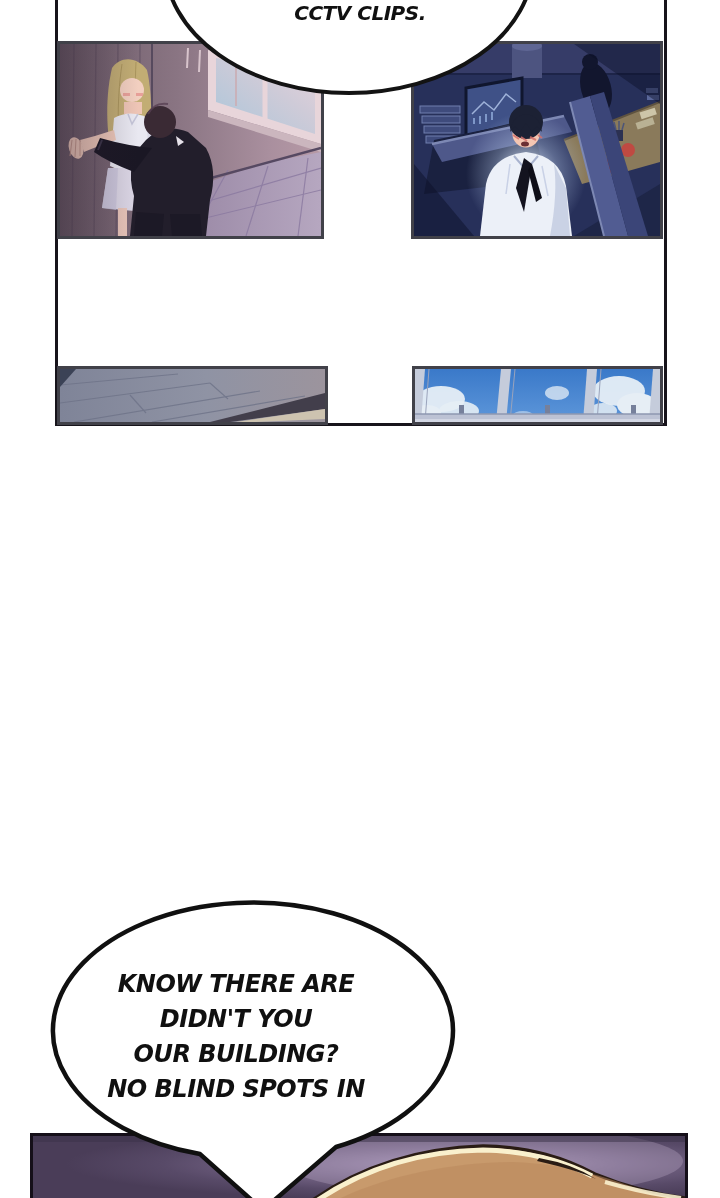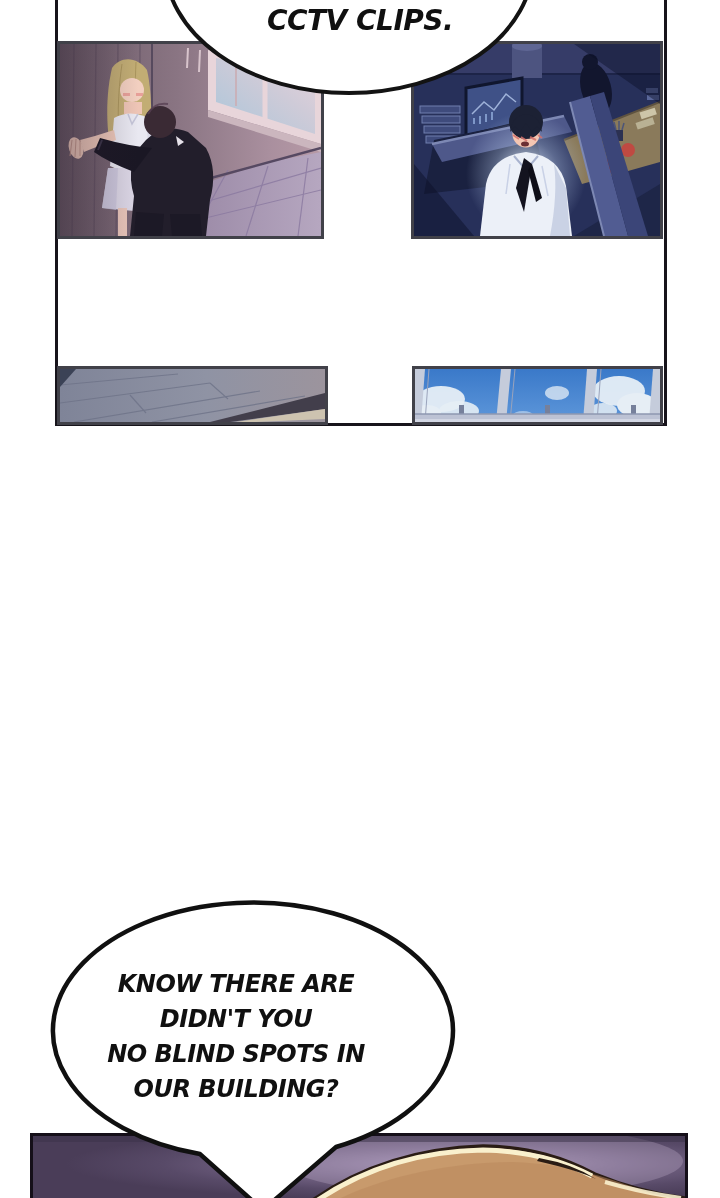--- a/index.html
+++ b/index.html
@@ -23,21 +23,21 @@
   .panel.br{left:412px;top:366px;width:251px;height:59px;}
   .panel.bottom{left:30px;top:1133px;width:658px;height:65px;border-color:#150f19;border-bottom:none;}
   .bubble{position:absolute;z-index:3;}
   .bubble svg{display:block;overflow:hidden;}
   .bubble.top-bubble{left:150px;top:0;width:400px;height:110px;}
   .bubble.bottom-bubble{left:40px;top:895px;width:440px;height:310px;}
   .bubble-text{
     position:absolute;color:#101010;font-weight:700;font-style:italic;
     text-align:center;white-space:nowrap;
   }
-  .bubble-text.t-top{left:10px;top:8px;width:400px;font-size:28px;line-height:26px;letter-spacing:-0.5px;}
+  .bubble-text.t-top{left:10px;top:0;width:400px;font-size:20px;line-height:26px;letter-spacing:-0.5px;}
   .bubble-text.t-bottom{left:8px;top:72px;width:376px;font-size:24px;line-height:35px;letter-spacing:-0.5px;white-space:normal;}
 </style>
 </head>
 <body>
 
 <div class="group-border"></div>
 
 <div class="panel tl">
   <svg width="261" height="192" viewBox="0 0 261 192">
     <defs>
@@ -291,16 +291,16 @@
   <div class="bubble-text t-top">CCTV CLIPS.</div>
 </div>
 
 <div class="bubble bottom-bubble">
   <svg width="440" height="310" viewBox="0 0 440 310">
     <path d="M 160 259 A 200 128 0 1 1 296 252 L 230 309 L 216 309 Z" fill="#ffffff" stroke="#101010" stroke-width="4.5" stroke-miterlimit="10"></path>
   </svg>
   <div class="bubble-text t-bottom">
     <div>KNOW THERE ARE</div>
     <div>DIDN'T YOU</div>
+    <div>OUR BUILDING?</div>
     <div>NO BLIND SPOTS IN</div>
-    <div>OUR BUILDING?</div>
   </div>
 </div>
 
 </body></html>

